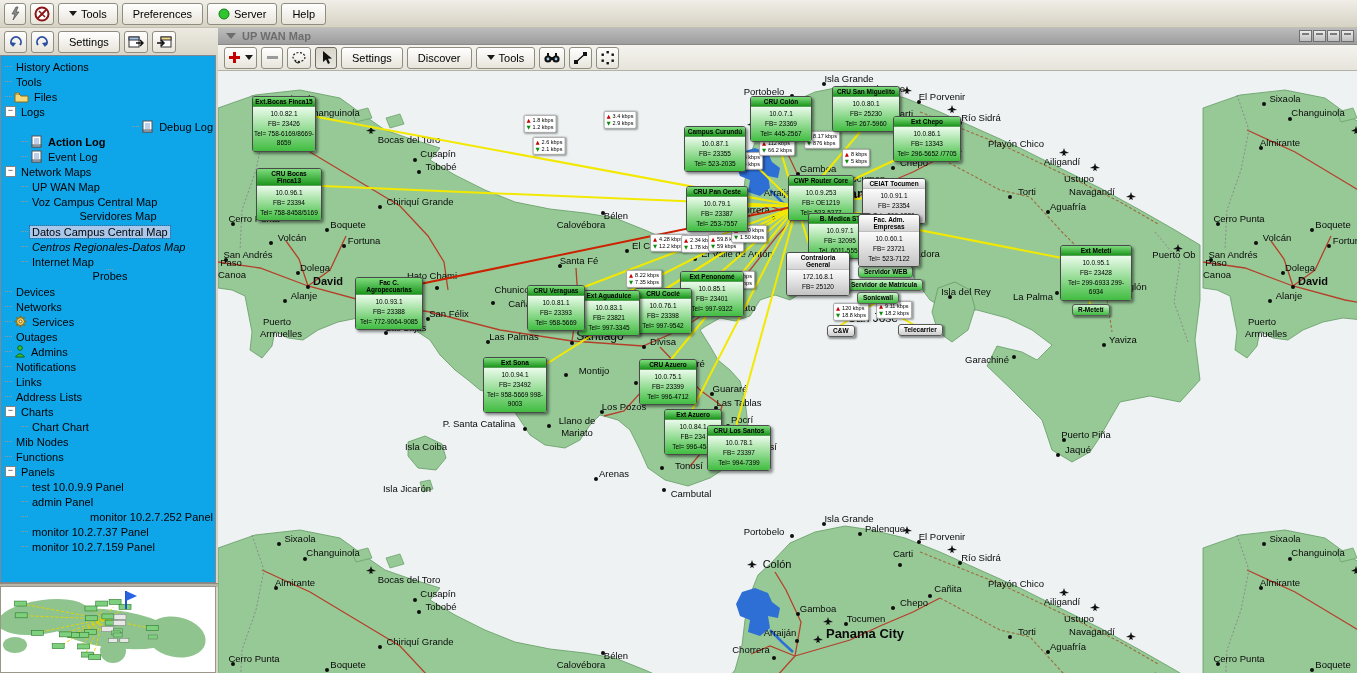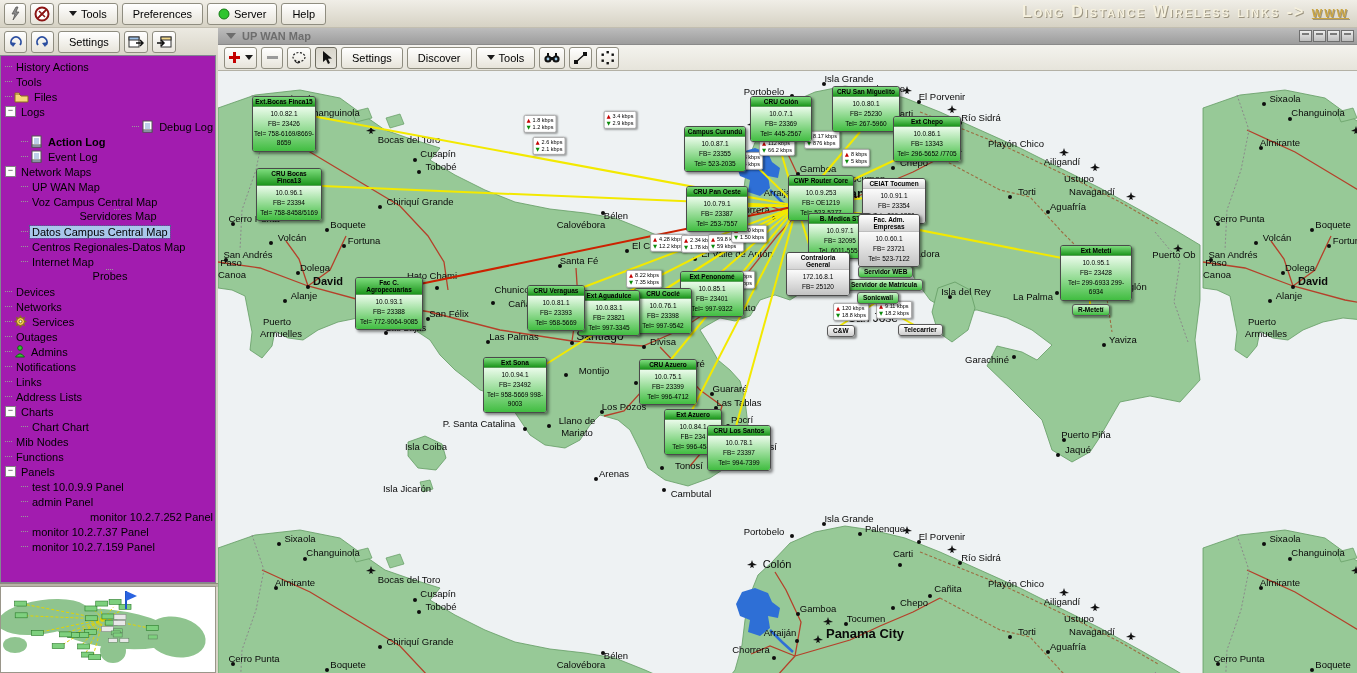--- a/index.html
+++ b/index.html
@@ -17,21 +17,21 @@
     background:linear-gradient(#ffffff,#e7e4da);border:1px solid #8f8d80;border-radius:3px;
     font-family:"Liberation Sans",sans-serif;cursor:default;}
   .tbtn.icononly{padding:0 3px;min-width:22px;}
   .tbtn.pressed{background:linear-gradient(#d9d6cc,#e8e6de);border-color:#6e6c60;}
   .caret{width:0;height:0;border-left:4px solid transparent;border-right:4px solid transparent;border-top:5px solid #1a1a1a;display:inline-block;}
   #brand{position:absolute;right:8px;top:3px;font-size:16px;letter-spacing:2px;
     color:#f6f1de;text-shadow:1px 1px 0 #9b9480;font-variant:small-caps;font-weight:bold;white-space:nowrap;}
   #brand .www{color:#c9a442;text-decoration:underline;}
 
   
-  #tree-panel{position:absolute;left:0;top:55px;width:216px;height:528px;background:#a21caf;
+  #tree-panel{position:absolute;left:0;top:55px;width:216px;height:528px;background:#0ea5e9;
     border:1px solid #828790;box-sizing:border-box;overflow:hidden;padding:3px 0 2px 4px;}
   .trow{display:flex;align-items:center;height:15px;font-size:11px;white-space:nowrap;cursor:default;}
   .trow .dash{width:7px;border-top:1px dotted #9a9a9a;margin-right:2px;flex:none;}
   .trow .exp{width:9px;height:9px;border:1px solid #848484;background:#fff;font-size:9px;line-height:7px;
     text-align:center;margin-right:3px;flex:none;color:#333;}
   .trow .ticon{margin-right:3px;flex:none;display:inline-flex;}
   .trow .tlabel{padding:0 2px;}
   .trow.selected .tlabel{background:#a9c7ea;outline:1px dotted #49688e;}
   #splitter{position:absolute;left:0;top:583px;width:218px;height:3px;background:#b9b5a8;border-top:1px solid #8e8a7e;}
   #minimap-wrap{position:absolute;left:0;top:586px;width:216px;height:87px;background:#ffffff;border:1px solid #9a968a;box-sizing:border-box;}
@@ -116,21 +116,20 @@
           <svg width="12" height="12">
             <circle cx="6" cy="6" r="5" fill="#2ec52e" stroke="#157a15"></circle>
           </svg>
         </span>
         <span>Server</span>
       </button>
       <button class="tbtn">
         <span>Help</span>
       </button>
     </div>
-<div id="brand"><span>Long Distance Wireless links -&gt; </span><span class="www">www</span></div>
 <div id="row2">
       <button class="tbtn icononly">
         <span style="display: inline-flex;">
           <svg width="15" height="14">
             <path d="M12,10 A5,5 0 1 0 4,10" fill="none" stroke="#2b4ea0" stroke-width="1.8"></path>
             <path d="M2,7 L5,12 L8,8 Z" fill="#2b4ea0"></path>
           </svg>
         </span>
       </button>
       <button class="tbtn icononly">
@@ -233,21 +232,21 @@
         <span class="tlabel">Voz Campus Central Map</span>
       </div>
       <div class="trow" style="margin-left: 16px; flex-direction: column;">
         <span class="dash"></span>
         <span class="tlabel">Servidores Map</span>
       </div>
       <div class="trow selected" style="margin-left: 16px;">
         <span class="dash"></span>
         <span class="tlabel">Datos Campus Central Map</span>
       </div>
-      <div class="trow" style="margin-left: 16px;">
+      <div class="trow" style="margin-left: 16px; font-style: italic;">
         <span class="dash"></span>
         <span class="tlabel">Centros Regionales-Datos Map</span>
       </div>
       <div class="trow" style="margin-left: 16px;">
         <span class="dash"></span>
         <span class="tlabel">Internet Map</span>
       </div>
       <div class="trow" style="margin-left: 0px; flex-direction: column;">
         <span class="dash"></span>
         <span class="tlabel">Probes</span>

